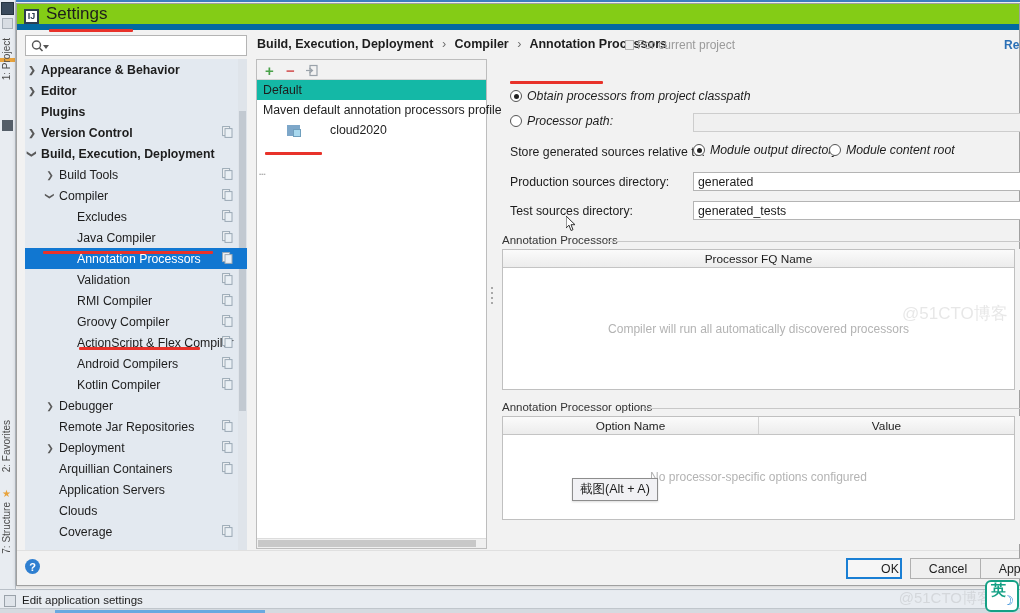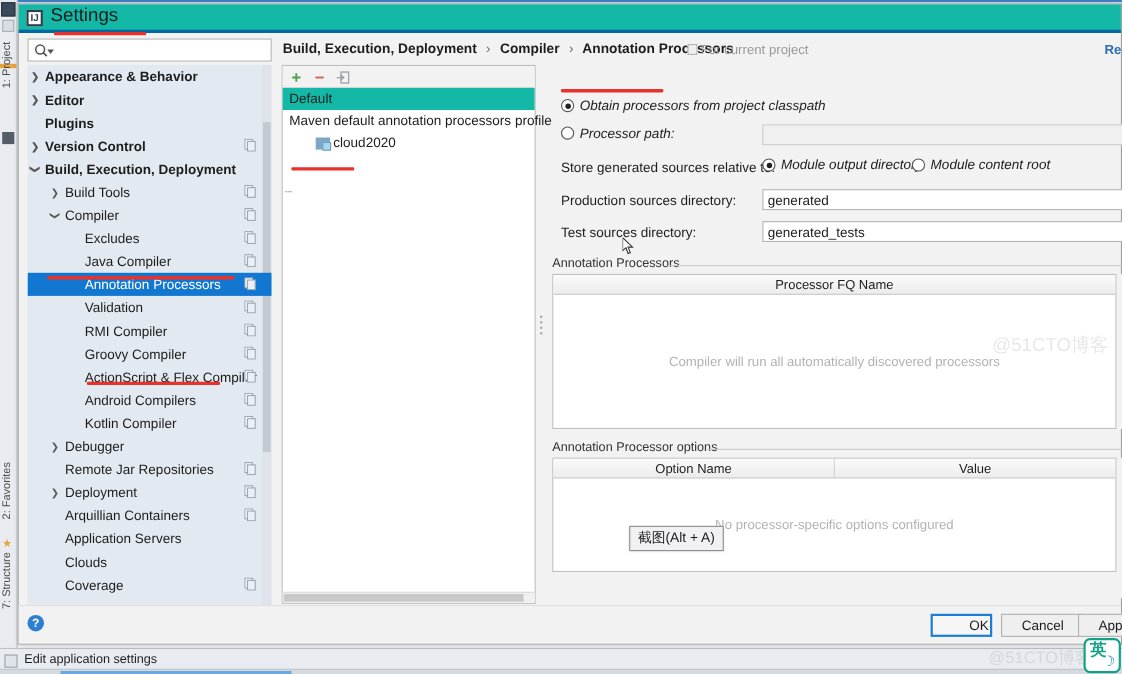--- a/index.html
+++ b/index.html
@@ -72,22 +72,22 @@
     background: #3d7fc1;
   }
 
   
   .dialog {
     position: absolute; left: 16px; top: 3px; width: 1004px; height: 583px;
     background: #f2f2f2; border: 1px solid #a0a0a0;
     box-shadow: 0 1px 4px rgba(0,0,0,0.18);
   }
   .titlebar {
-    position: relative; height: 26px; background: #14b8a6;
-    border-bottom: 3px solid #0369a1;
+    position: relative; height: 26px; background: #84cc16;
+    border-bottom: 6px solid #0369a1;
   }
   .title-icon {
     position: absolute; left: 7px; top: 5px; width: 15px; height: 15px;
     background: #ffffff; border: 2px solid #2c3e50;
     display: flex; align-items: center; justify-content: center;
     font-size: 9px; font-weight: bold; color: #2c3e50; line-height: 1;
   }
   .title-text {
     position: absolute; left: 29px; top: 0; font-size: 17px; color: #1d1d1d;
   }
@@ -184,21 +184,21 @@
     position: relative; height: 20px; display: flex; align-items: center;
     padding-left: 6px; font-size: 12.3px; white-space: nowrap;
   }
   .profile-row.hdr { background: #14b8a6; }
   .profile-underline {
     position: absolute; left: 8px; top: 92px; width: 57px; height: 2.5px;
     background: #e8322a; border-radius: 1px;
   }
   .profile-child {
     position: relative; height: 20px; display: flex; align-items: center;
-    padding-left: 30px; font-size: 12.3px; white-space: nowrap;
+    padding-left: 30px; font-size: 12.3px; white-space: nowrap; gap: 27px;
   }
   .mod-icon {
     display: inline-block; width: 13px; height: 11px; margin-right: 3px;
     background: #7da7c9; position: relative; flex: 0 0 13px;
   }
   .mod-icon::after {
     content: ""; position: absolute; right: -1px; bottom: -1px;
     width: 6px; height: 6px; background: #a8d8ee; border: 1px solid #6f9fbd;
   }
   .tree-dash {

